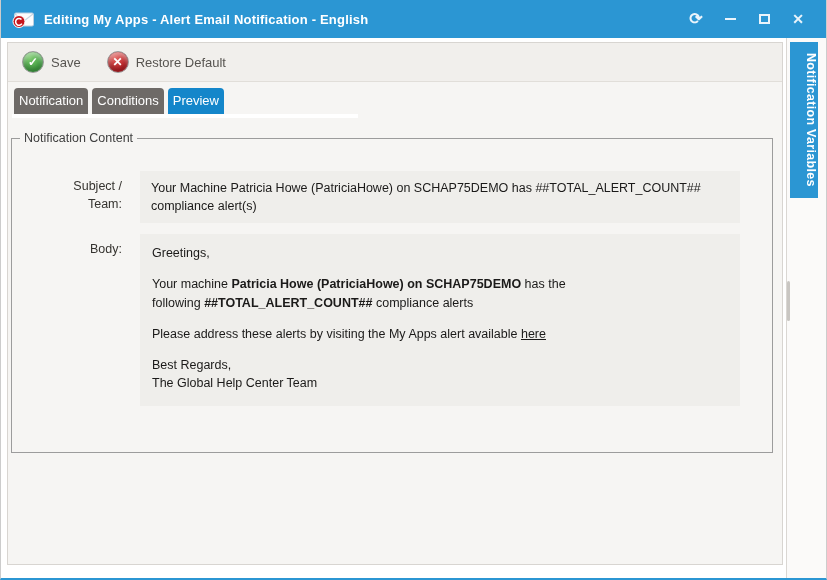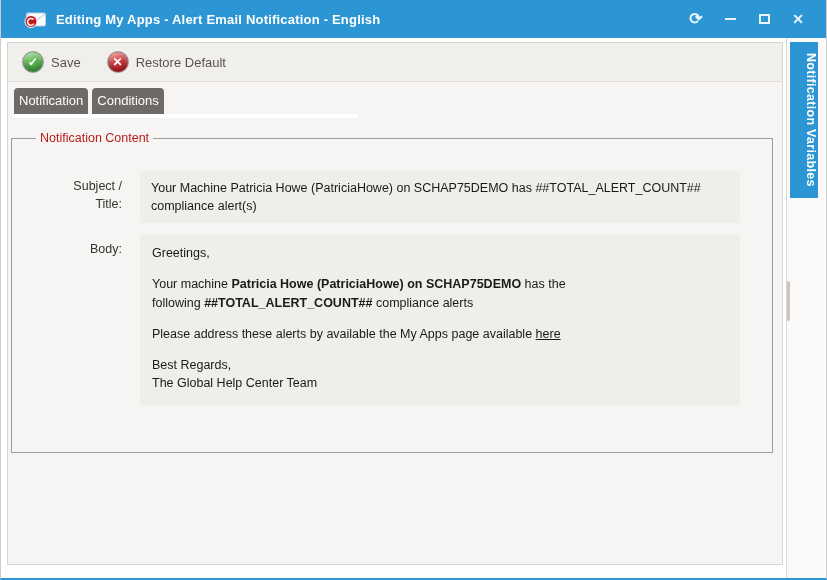--- a/index.html
+++ b/index.html
@@ -5,21 +5,21 @@
   * { box-sizing: border-box; margin: 0; padding: 0; }
   html, body { width: 827px; height: 580px; background: #fff; font-family: "Liberation Sans", sans-serif; }
   .window {
     position: relative; width: 827px; height: 580px; background: #fff;
     border-left: 1px solid #cccccc; border-right: 1px solid #cccccc;
     border-bottom: 2px solid #2b96d3; overflow: hidden;
   }
   
   .titlebar {
     height: 38px; background: #2b96d3; display: flex; align-items: center;
-    padding-left: 22px; color: #fff;
+    padding-left: 10px; color: #fff;
   }
   .app-icon { width: 24px; height: 20px; display: inline-block; flex: 0 0 auto; }
   .win-title { font-size: 13px; font-weight: bold; margin-left: 9px; letter-spacing: .2px; }
   .win-controls { margin-left: auto; display: flex; align-items: center; gap: 18px; padding-right: 20px; }
   .win-btn {
     width: 16px; height: 16px; display: flex; align-items: center; justify-content: center;
     color: #eaf4fb; cursor: pointer; font-size: 14px; font-weight: bold; line-height: 1;
   }
   .glyph-refresh { font-size: 16px; }
   .min-bar { width: 11px; height: 2px; background: #eaf4fb; display: inline-block; }
@@ -60,21 +60,21 @@
   .textbox {
     width: 130px; height: 22px; background: #fff; border: 2px solid #4c94d4;
     display: flex; align-items: center; padding: 0 2px; cursor: text;
   }
   .sel-text { background: #3399ff; color: #fff; font-size: 12.5px; padding: 0 2px; line-height: 16px; }
   .enter-glyph { margin-left: 11px; color: #6b6b6b; font-size: 20px; font-weight: bold; line-height: 1; }
   fieldset.groupbox {
     margin: 13px 9px 0 3px; height: 322px; border: 1px solid #9c9c9c; padding: 0;
   }
   fieldset.groupbox legend {
-    margin-left: 24px; padding: 0 4px; font-size: 12.5px; color: #b91c1c;
+    margin-left: 8px; padding: 0 4px; font-size: 12.5px; color: #404040;
   }
   .field-grid {
     display: grid; grid-template-columns: 110px 1fr; column-gap: 18px; row-gap: 11px;
     padding: 26px 32px 0 0;
   }
   .field-label {
     text-align: right; font-size: 12.5px; color: #35332f; line-height: 1.4; padding-top: 7px;
   }
   .value-box {
     background: #efeeeb; font-size: 12.5px; color: #1b1a19; line-height: 1.45;
@@ -136,45 +136,46 @@
           </div>
           <div class="tool-btn">
             <span class="orb orb-red">✕</span>
             <span class="tool-label">Restore Default</span>
           </div>
         </div>
 
         <div class="tabstrip">
           <div class="tab">Notification</div>
           <div class="tab">Conditions</div>
+          <div class="tab active">Preview</div>
         </div>
         <div class="tab-underline"></div>
 
         <div class="content">
 
 
           <fieldset class="groupbox">
             <legend>Notification Content</legend>
             <div class="field-grid">
 
               <div class="field-label">
                 <div>Subject /</div>
-                <div>Title:</div>
+                <div>Team:</div>
               </div>
               <div class="value-box">Your Machine Patricia Howe (PatriciaHowe) on SCHAP75DEMO has ##TOTAL_ALERT_COUNT## compliance alert(s)</div>
 
               <div class="field-label">Body:</div>
               <div class="value-box body-box">
                 <div class="bp">Greetings,</div>
                 <div class="bp">
                   <span>Your machine </span><span class="bold">Patricia Howe (PatriciaHowe) on SCHAP75DEMO</span><span> has the</span><br>
                   <span>following </span><span class="bold">##TOTAL_ALERT_COUNT##</span><span> compliance alerts</span>
                 </div>
                 <div class="bp">
-                  <span>Please address these alerts by available the My Apps page available </span><a class="body-link">here</a>
+                  <span>Please address these alerts by visiting the My Apps alert available </span><a class="body-link">here</a>
                 </div>
                 <div>
                   <div>Best Regards,</div>
                   <div>The Global Help Center Team</div>
                 </div>
               </div>
 
             </div>
           </fieldset>
         </div>

